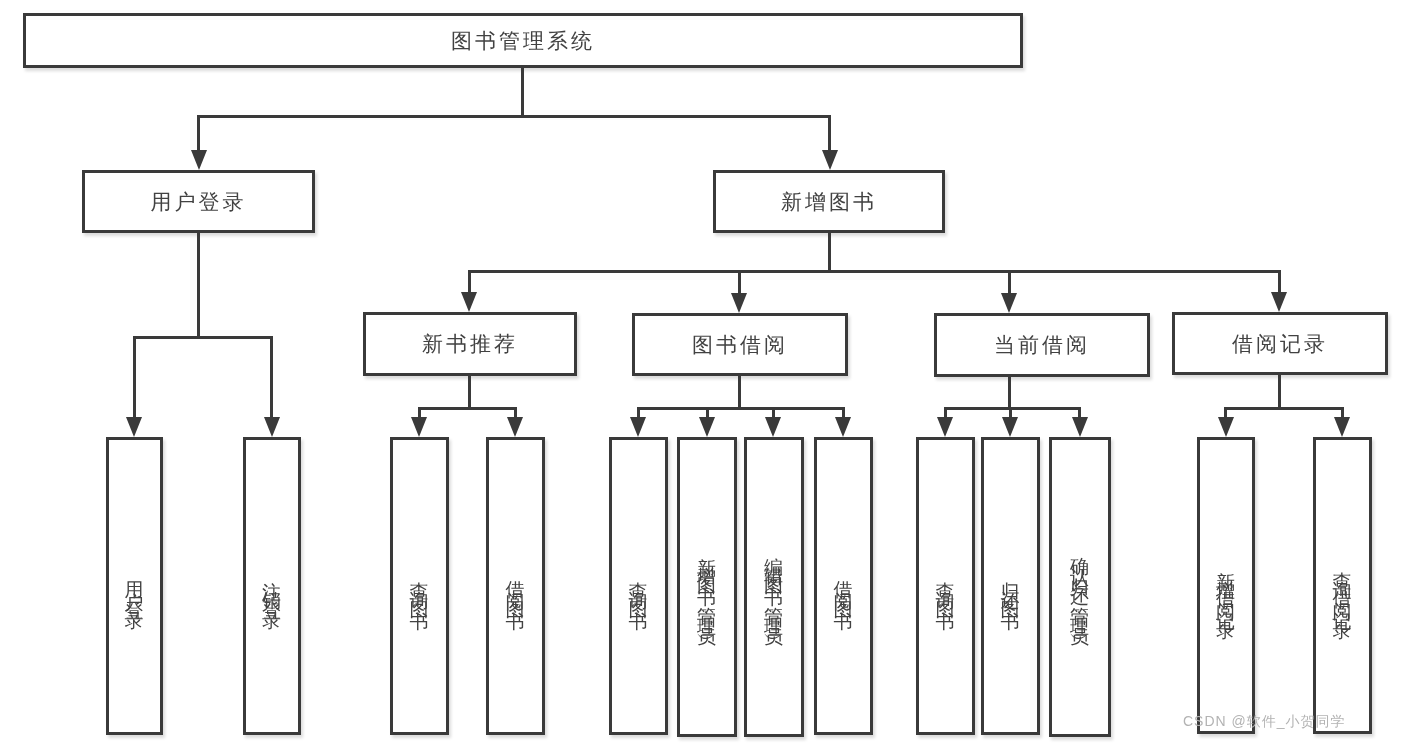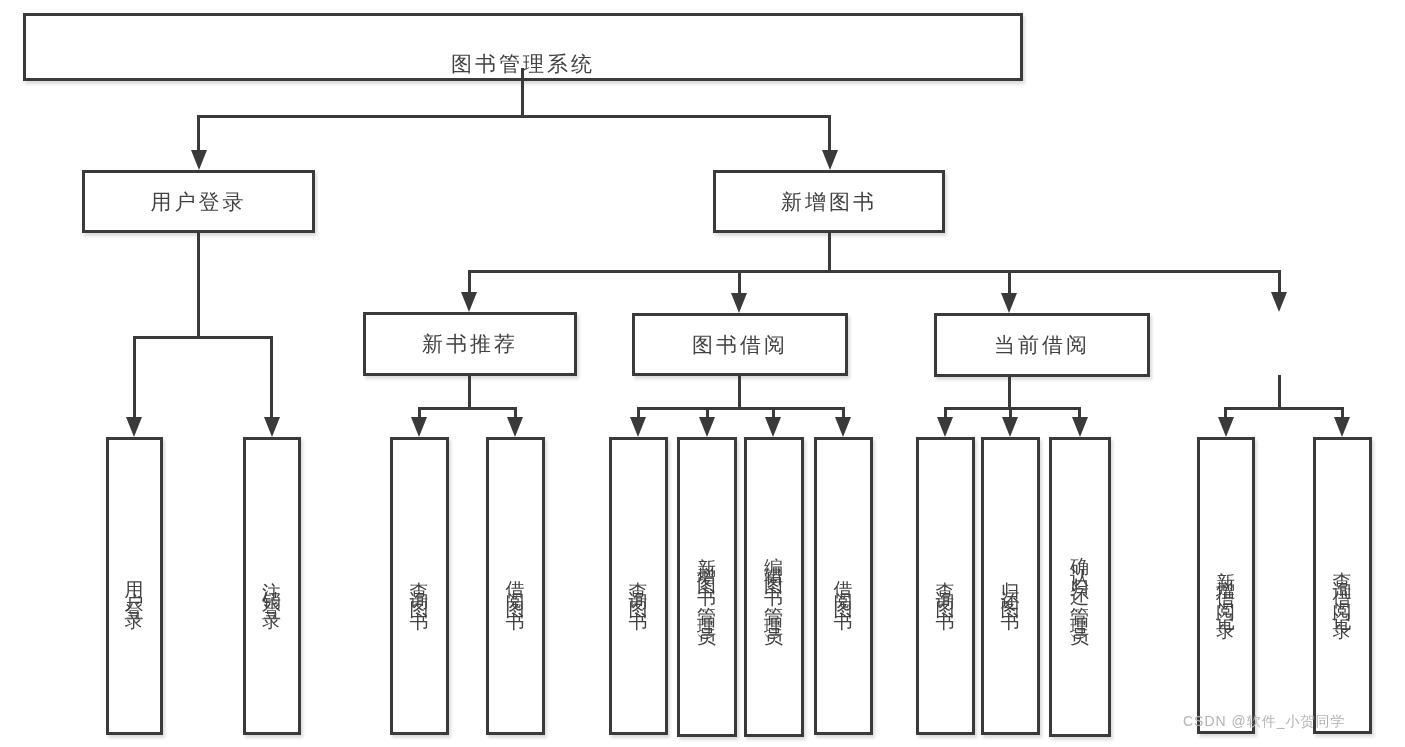--- a/index.html
+++ b/index.html
@@ -56,21 +56,21 @@
     color: var(--wm-color, #b3b3b3);
     z-index: 20;
     white-space: nowrap;
   }
 </style>
 </head>
 <body>
 
 <div id="canvas">
 
-  <div class="box" style="left:23px; top:13px; width:1000px; height:68px;align-items:flex-end;">
+  <div class="box" style="left:23px; top:13px; width:1000px; height:55px;">
     <span class="hlabel">图书管理系统</span>
   </div>
 
   <div class="box" style="left:82px; top:170px; width:233px; height:63px;">
     <span class="hlabel">用户登录</span>
   </div>
 
   <div class="box" style="left:713px; top:170px; width:232px; height:63px;">
     <span class="hlabel">新增图书</span>
   </div>
@@ -80,20 +80,23 @@
   </div>
 
   <div class="box" style="left:363px; top:312px; width:214px; height:64px;">
     <span class="hlabel">新书推荐</span>
   </div>
 
   <div class="box" style="left:934px; top:313px; width:216px; height:64px;">
     <span class="hlabel">当前借阅</span>
   </div>
 
+  <div class="box" style="left:1172px; top:312px; width:216px; height:63px;">
+    <span class="hlabel">借阅记录</span>
+  </div>
 
   <div class="box leaf" style="left:106px; top:437px; width:57px; height:298px;">
     <span>用户登录</span>
   </div>
   <div class="box leaf" style="left:243px; top:437px; width:58px; height:298px;">
     <span>注销登录</span>
   </div>
 
   <div class="box leaf" style="left:390px; top:437px; width:59px; height:298px;">
     <span>查询图书</span>

